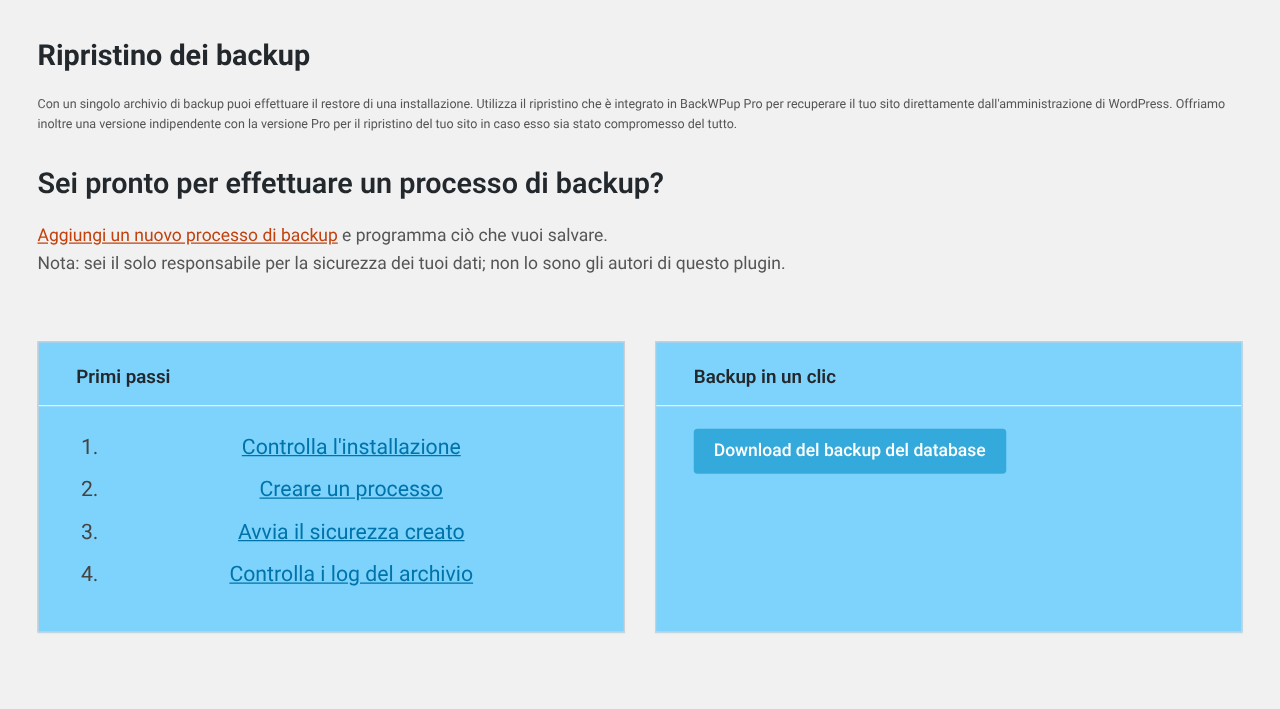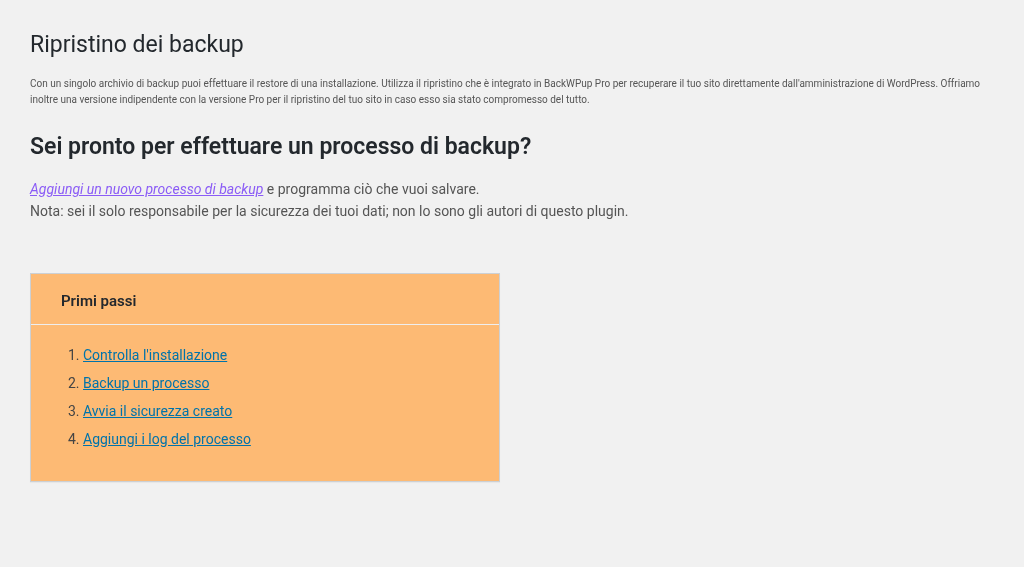--- a/index.html
+++ b/index.html
@@ -10,21 +10,21 @@
     body {
       font-family: -apple-system, BlinkMacSystemFont, "Segoe UI", Roboto, Helvetica, Arial, sans-serif;
       background: #f1f1f1;
       padding: 30px 30px 40px 30px;
       color: #444;
       font-size: 14px;
       width: 1024px;
     }
     h2.section-title {
       font-size: 23px;
-      font-weight: 400;
+      font-weight: 700;
       color: #23282d;
       margin-bottom: 16px;
       line-height: 1.3;
     }
     h2.section-subtitle {
       font-size: 23px;
       font-weight: 600;
       color: #23282d;
       margin-top: 24px;
       margin-bottom: 16px;
@@ -35,32 +35,31 @@
       color: #555;
       line-height: 1.6;
       margin-bottom: 4px;
     }
     p.note-line {
       font-size: 14px;
       color: #555;
       line-height: 1.6;
     }
     a.inline-link {
-      color: #8b5cf6;
+      color: #c2410c;
       text-decoration: underline;
       font-weight: 400;
-      font-style: italic;
     }
     .boxes {
       display: flex;
       gap: 24px;
       margin-top: 50px;
     }
     .postbox {
-      background: #fdba74;
+      background: #7dd3fc;
       border: 1px solid #ccd0d4;
       box-shadow: 0 1px 1px rgba(0,0,0,0.04);
     }
     .postbox-left {
       width: 470px;
     }
     .postbox-right {
       width: 470px;
     }
     .postbox h3 {
@@ -71,23 +70,24 @@
       border-bottom: 1px solid #eee;
     }
     .postbox-inside {
       padding: 16px 20px 28px 30px;
     }
     ol.steps {
       list-style: decimal;
       padding-left: 22px;
     }
     ol.steps li {
-      font-size: 14px;
+      font-size: 17px;
       color: #444;
       line-height: 2.0;
+      text-align: center;
     }
     ol.steps li a {
       color: #0073aa;
       text-decoration: underline;
       font-weight: 400;
     }
     .button-primary {
       display: inline-block;
       background: #34aadc;
       color: #fff;
@@ -115,21 +115,27 @@
 </p>
 <p class="note-line">Nota: sei il solo responsabile per la sicurezza dei tuoi dati; non lo sono gli autori di questo plugin.</p>
 
 <div class="boxes">
 
   <div class="postbox postbox-left">
     <h3>Primi passi</h3>
     <div class="postbox-inside">
       <ol class="steps">
         <li><a href="#">Controlla l'installazione</a></li>
-        <li><a href="#">Backup un processo</a></li>
+        <li><a href="#">Creare un processo</a></li>
         <li><a href="#">Avvia il sicurezza creato</a></li>
-        <li><a href="#">Aggiungi i log del processo</a></li>
+        <li><a href="#">Controlla i log del archivio</a></li>
       </ol>
     </div>
   </div>
 
+  <div class="postbox postbox-right">
+    <h3>Backup in un clic</h3>
+    <div class="postbox-inside">
+      <a href="#" class="button-primary">Download del backup del database</a>
+    </div>
+  </div>
 
 </div>
 
 </body></html>

